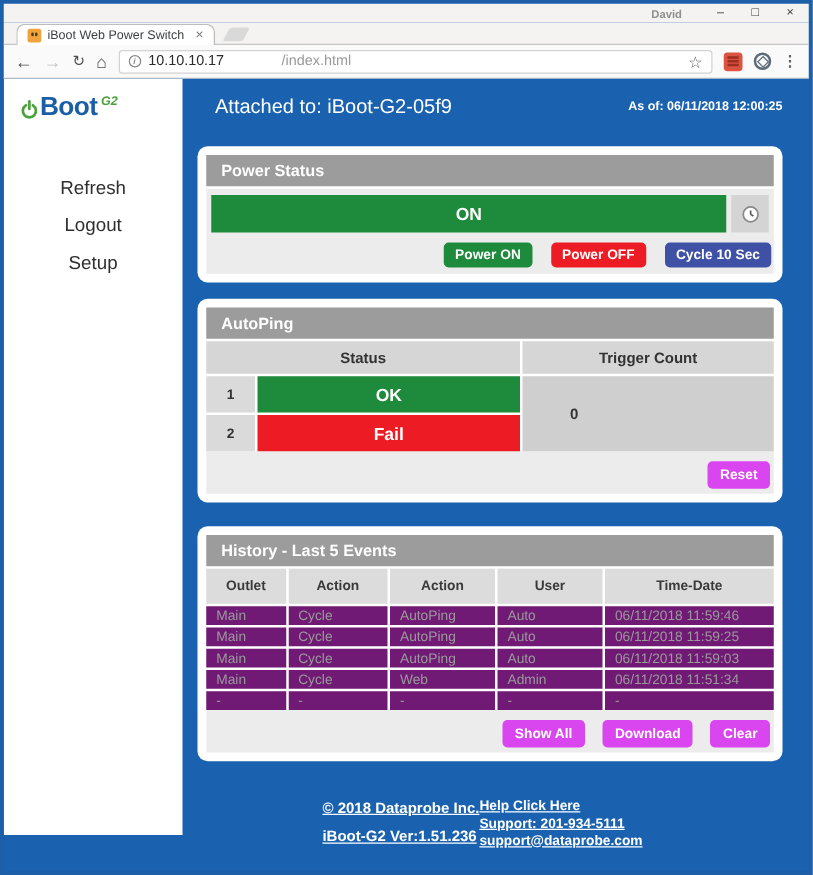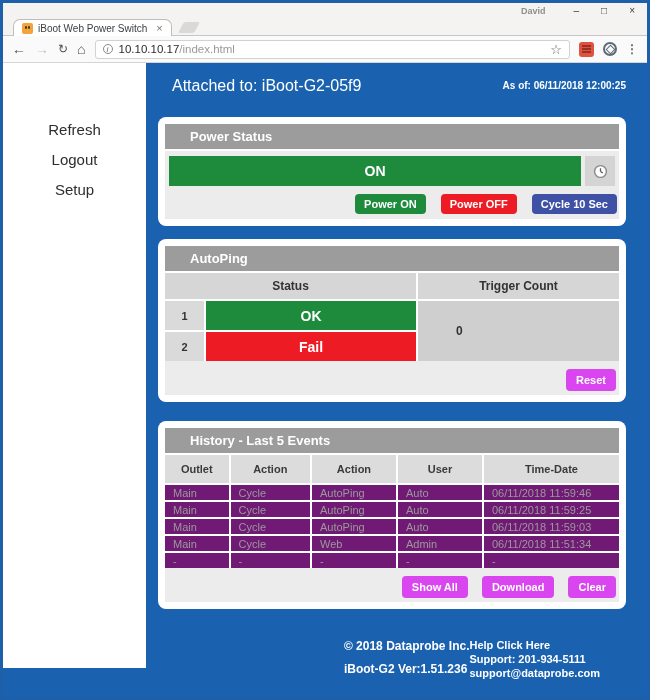--- a/index.html
+++ b/index.html
@@ -22,21 +22,21 @@
   .tab-close{font-size:11px;color:#777;margin-left:4px;line-height:1;}
   .newtab{width:16px;height:11px;background:#d9d9d9;margin:0 0 2px 9px;transform:skewX(-28deg);border-radius:2px;}
   .toolbar{flex:0 0 27px;background:#fafafa;border-bottom:1px solid #d5d5d5;display:flex;align-items:center;padding:0 9px;gap:9px;}
   .navbtn{font-size:14px;color:#4f4f4f;line-height:1;}
   .navbtn.small{font-size:12px;}
   .navbtn.disabled{color:#c4c4c4;}
   .addressbar{flex:1;height:19px;background:#fff;border:1px solid #d2d2d2;border-radius:3px;display:flex;align-items:center;padding:0 7px;gap:6px;}
   .info-icon{width:10px;height:10px;border:1px solid #8a8a8a;border-radius:50%;color:#8a8a8a;font-size:7px;
              display:flex;align-items:center;justify-content:center;font-weight:bold;font-style:italic;flex:0 0 10px;}
   .url{font-size:11.5px;white-space:nowrap;}
-  .host{color:#2b2b2b;}.path{color:#9a9a9a;}
+  .host{color:#2b2b2b;}.path{color:#9a9a9a;margin-left:46px;}
   .star{margin-left:auto;color:#5f6368;font-size:13px;line-height:1;}
   .ext-red{width:15px;height:15px;background:#dd5342;border-radius:3px;display:flex;align-items:center;justify-content:center;}
   .ext-red::before{content:"";width:9px;height:2px;background:#9c2f1f;box-shadow:0 -3px 0 #9c2f1f,0 3px 0 #9c2f1f;}
   .ext-circle{width:14px;height:14px;border:2px solid #5d6b78;border-radius:50%;display:flex;align-items:center;justify-content:center;}
   .ext-circle::before{content:"";width:5px;height:5px;border:1.5px solid #5d6b78;transform:rotate(45deg);}
   .menu-dots{font-size:12px;color:#5f6368;font-weight:bold;line-height:1;}
   
   .content{flex:1;display:flex;background:#1a62af;overflow:hidden;}
   .sidebar{flex:0 0 143px;background:#fff;height:605px;padding-top:12px;}
   .logo{padding-left:13px;display:flex;align-items:flex-start;}
@@ -45,21 +45,21 @@
   .logo-sup{font-size:10px;font-weight:bold;font-style:italic;color:#4ba23c;margin-left:3px;margin-top:1px;}
   .nav{margin-top:46px;display:flex;flex-direction:column;align-items:center;gap:13px;}
   .nav-link{color:#2e2e2e;font-size:15px;cursor:pointer;}
   .main{flex:1;padding:14px 21px 0 12px;display:flex;flex-direction:column;}
   .page-header{display:flex;justify-content:space-between;padding-left:14px;color:#fff;}
   .attached{font-size:16px;}
   .asof{font-size:10px;font-weight:bold;margin-top:3px;}
   .panel{background:#fff;border-radius:8px;padding:7px;margin-top:22px;}
   .panel.autoping{margin-top:13px;}
   .panel.history{margin-top:19px;}
-  .panel-hd{background:#9c9c9c;color:#fff;font-weight:bold;font-size:13px;padding:5px 25px;}
+  .panel-hd{background:#9c9c9c;color:#fff;font-weight:bold;font-size:13px;padding:5px 12px;}
   .panel-body{background:#ececec;margin-top:2px;}
   
   .power-row{display:flex;align-items:center;gap:4px;padding:5px 4px 2px;}
   .state-bar{flex:1;height:30px;color:#fff;font-weight:bold;font-size:14px;display:flex;align-items:center;justify-content:center;}
   .timer-box{width:30px;height:30px;background:#d4d4d4;display:flex;align-items:center;justify-content:center;border:none;}
   .power-btns{display:flex;justify-content:flex-end;gap:15px;padding:6px 2px 5px;}
   .pill{border:none;color:#fff;font-weight:bold;font-size:11px;padding:4px 9px;border-radius:4px;font-family:inherit;cursor:pointer;}
   
   .ap-table{display:grid;grid-template-columns:39px 210px 1fr;gap:2px;background:#fff;}
   .ap-cell{display:flex;align-items:center;justify-content:center;}
@@ -69,21 +69,21 @@
   .ap-bar{color:#fff;font-weight:bold;font-size:14px;height:29px;}
   .ap-trigger{background:#cfcfcf;color:#333;font-weight:bold;font-size:12px;grid-column:3;grid-row:2 / span 2;
               display:flex;align-items:center;justify-content:flex-start;padding-left:38px;}
   .panel-foot{display:flex;justify-content:flex-end;gap:14px;padding:8px 3px 4px;}
   .btn-blue{background:#d946ef;color:#fff;border:none;font-weight:bold;font-size:11px;padding:5px 10px;border-radius:4px;font-family:inherit;cursor:pointer;}
   
   .h-table{display:grid;grid-template-columns:14% 17.5% 18.5% 18.5% 1fr;gap:2px;background:#fff;}
   .h-th{background:#dcdcdc;color:#3a3a3a;font-weight:bold;font-size:11px;display:flex;align-items:center;justify-content:center;height:28px;}
   .h-td{background:#701a75;color:#9a9a9a;font-size:11px;display:flex;align-items:center;padding-left:8px;height:15px;}
   
-  .page-footer{display:flex;justify-content:flex-end;padding:30px 0 0 14px;color:#fff;}
+  .page-footer{display:flex;justify-content:center;padding:30px 0 0 14px;color:#fff;text-decoration:underline;}
   .pf-left div{font-size:12px;font-weight:bold;}
   .pf-left div:first-child{margin-bottom:9px;}
   .pf-right{font-size:11px;font-weight:bold;line-height:1.25;margin-right:26px;}
   .pf-right .link{cursor:pointer;}
 </style>
 </head>
 <body>
 
 <div class="window">
 
@@ -114,20 +114,28 @@
       <span class="star">☆</span>
     </div>
     <span class="ext-red"></span>
     <span class="ext-circle"></span>
     <span class="menu-dots">⋮</span>
   </div>
 
   <div class="content">
 
     <aside class="sidebar">
+      <div class="logo">
+        <svg width="15" height="17" viewBox="0 0 16 17">
+          <path d="M5.0 5.0 A 5.6 5.6 0 1 0 11.0 5.0" fill="none" stroke="#4ba23c" stroke-width="2.3" stroke-linecap="round"></path>
+          <line x1="8" y1="1.6" x2="8" y2="8.2" stroke="#4ba23c" stroke-width="2.3" stroke-linecap="round"></line>
+        </svg>
+        <span class="logo-text">Boot</span>
+        <span class="logo-sup">G2</span>
+      </div>
       <nav class="nav">
         <div class="nav-link">Refresh</div>
         <div class="nav-link">Logout</div>
         <div class="nav-link">Setup</div>
       </nav>
     </aside>
 
     <main class="main">
 
       <div class="page-header">

